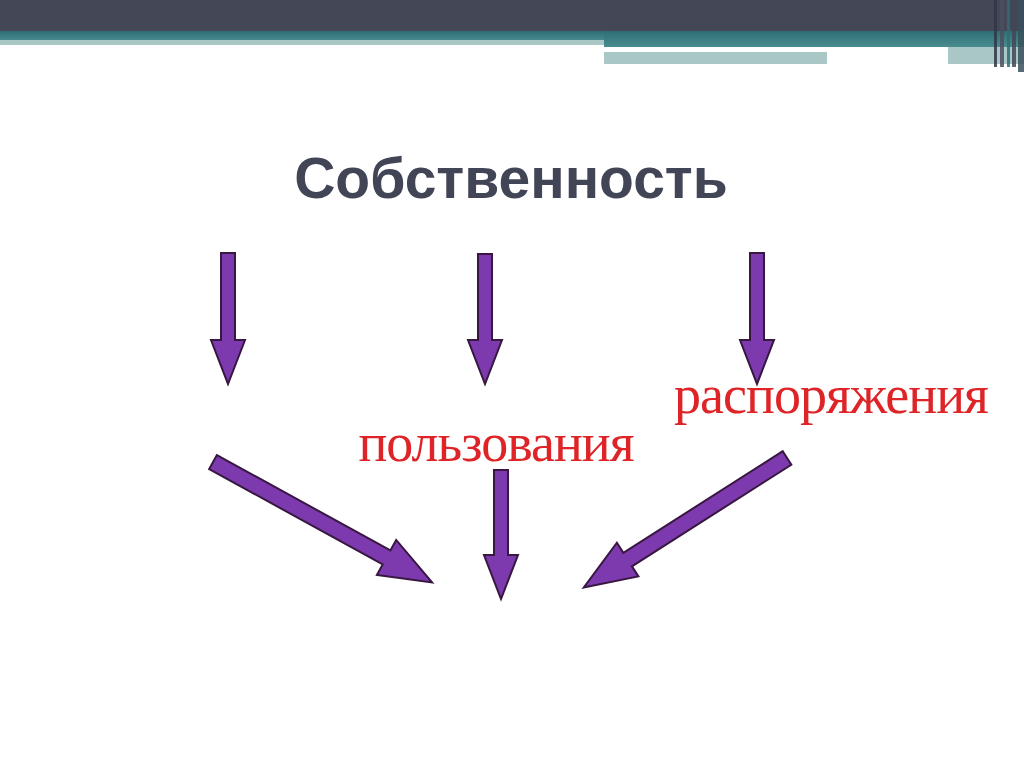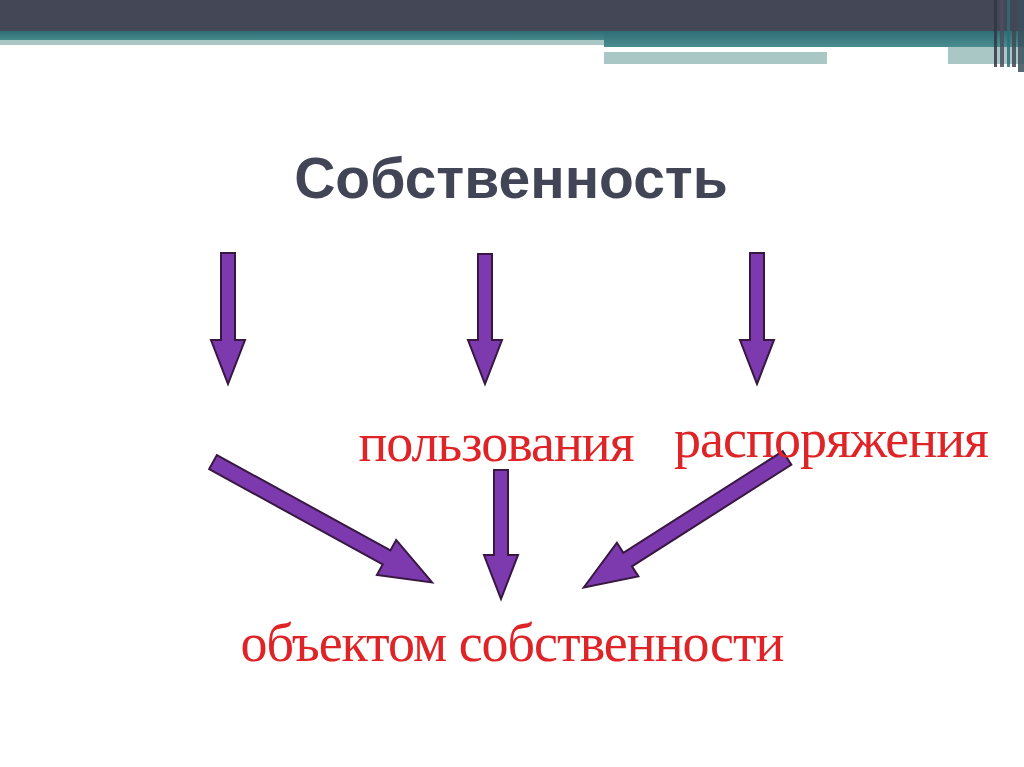--- a/index.html
+++ b/index.html
@@ -57,21 +57,21 @@
     transform: translateX(-50%);
     font-family: "Liberation Serif", serif;
     font-size: 54px;
     line-height: 1.15;
     letter-spacing: -1px;
     color: var(--red);
     white-space: nowrap;
   }
   .label-left   { left: 205px; top: 375px; }
   .label-middle { left: 496px; top: 412px; }
-  .label-right  { left: 831px; top: 364px; margin-top: 44px; }
+  .label-right  { left: 831px; top: 364px; }
   .label-bottom { left: 512px; top: 612px; }
   .arrows-layer { position: absolute; left: 0; top: 0; width: 1024px; height: 767px; }
   .arrows-layer svg { position: absolute; overflow: visible; }
 </style>
 </head>
 <body>
 
 <div class="slide">
 
   <div class="banner">
@@ -106,15 +106,14 @@
       <svg width="40" height="132" viewBox="0 0 40 132" style="left: 481px; top: 469px; transform: rotate(0deg);">
         <polygon points="13,1 27,1 27,86 37,86 20,130 3,86 13,86" fill="#7C3AAE" stroke="#381740" stroke-width="2" stroke-linejoin="miter"></polygon>
       </svg>
       <svg width="46" height="244" viewBox="0 0 46 244" style="left: 662px; top: 401px; transform: rotate(57.5deg);">
         <polygon points="15,1 31,1 31,190 43,190 23,242 3,190 15,190" fill="#7C3AAE" stroke="#381740" stroke-width="2" stroke-linejoin="miter"></polygon>
       </svg>
     </div>
 
   <div class="red-label label-middle">пользования</div>
   <div class="red-label label-right">распоряжения</div>
-  <div class="red-label label-bottom">объектом собственности</div>
 
 </div>
 
 </body></html>

